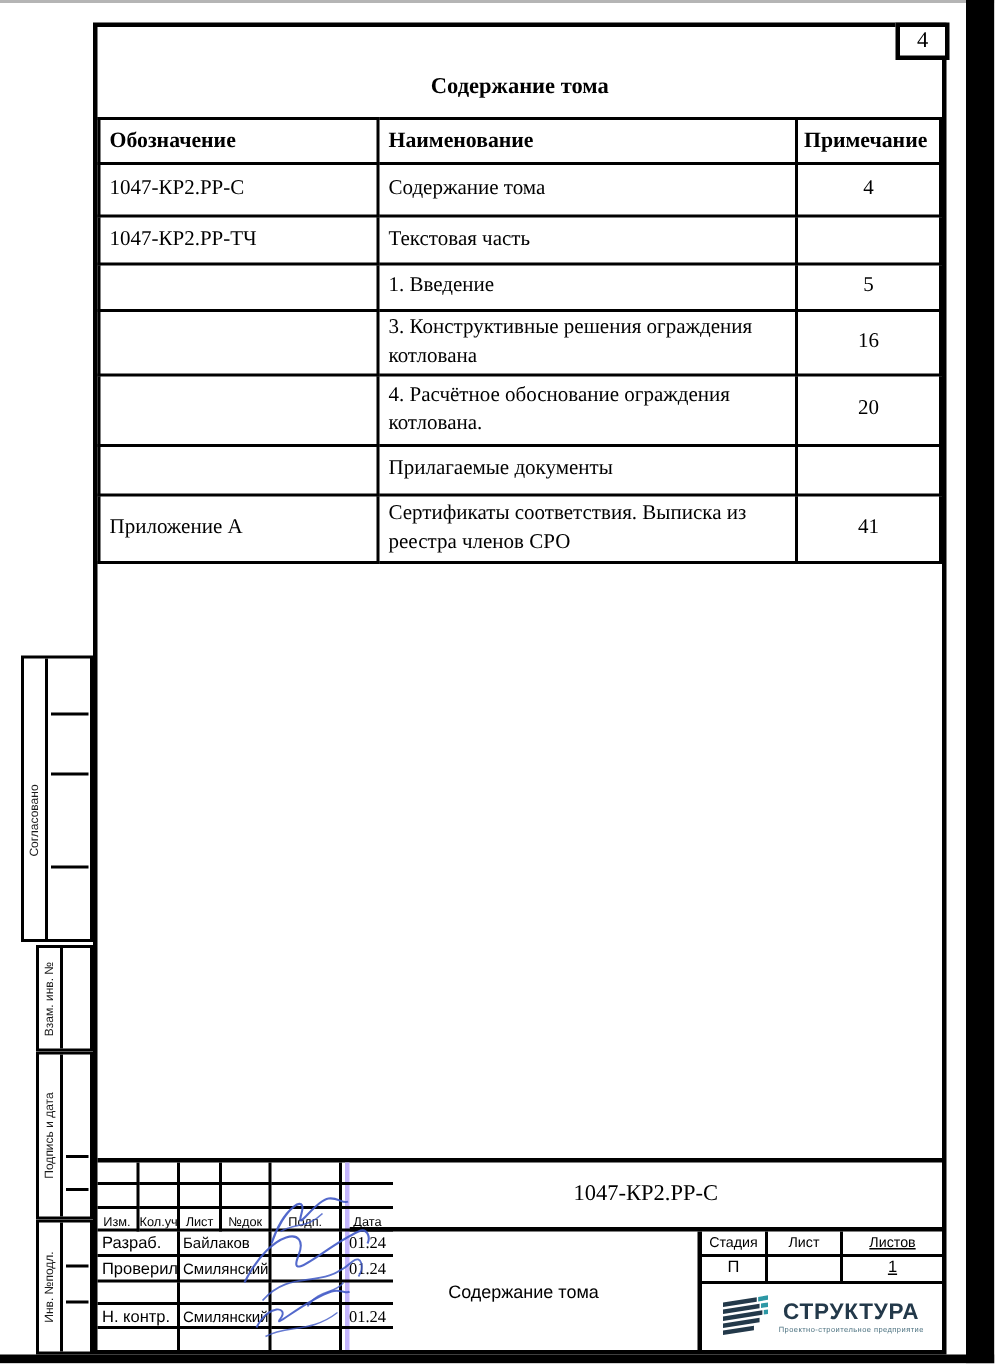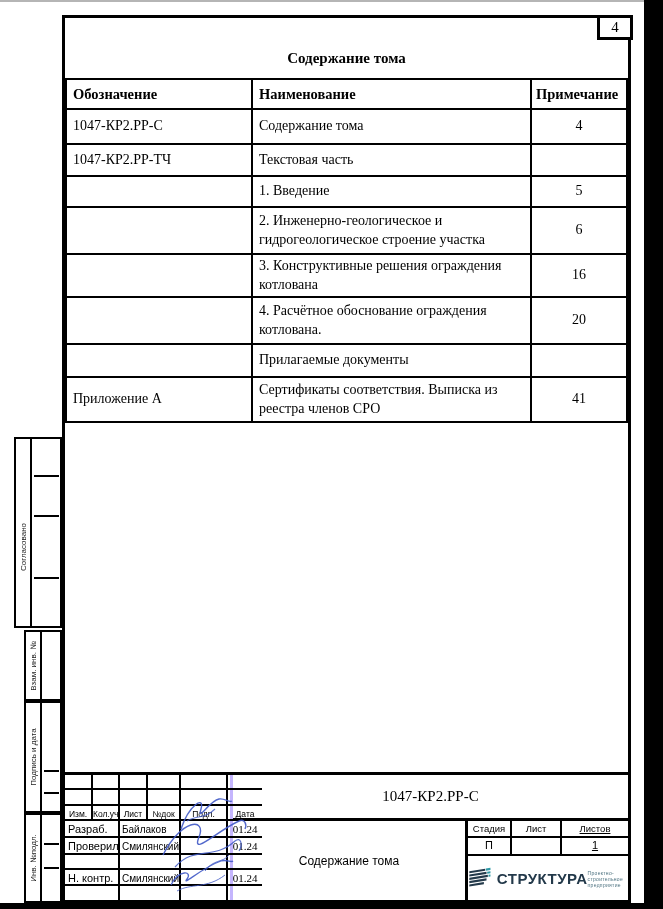--- a/index.html
+++ b/index.html
@@ -105,21 +105,21 @@
   .sl-cell {
     border-right:2px solid #000; border-bottom:2px solid #000;
     text-align:center; overflow:hidden;
   }
   .sl-cell:last-child { border-right:none; }
   .sl-head { height:17px; font-size:9.5px; padding-top:2px; }
   .sl-val  { height:18px; font-size:11px; padding-top:1px; }
   .w-stage{width:44px;} .w-sheet{width:50px;} .w-sheets{width:66px;text-decoration:underline;}
 
   .logo-area { flex:1; display:flex; align-items:center; justify-content:center; gap:5px; }
-  .logo-text { display:flex; flex-direction:row; align-items:center; }
+  .logo-text { display:flex; flex-direction:column; align-items:center; }
   .logo-name { font-size:15px; font-weight:bold; letter-spacing:0.5px; color:#23394a; }
   .logo-tagline { font-size:5px; color:#4f7482; letter-spacing:0.3px; margin-top:1px; }
 
   .sig { position:absolute; pointer-events:none; }
 </style>
 </head>
 <body>
 
 <div id="page">
   <div class="scan-topline"></div>
@@ -146,25 +146,20 @@
       </tr>
       <tr style="height:32px">
         <td>1047-КР2.РР-ТЧ</td>
         <td>Текстовая часть</td>
         <td class="c-note"></td>
       </tr>
       <tr style="height:31px">
         <td></td>
         <td>1. Введение</td>
         <td class="c-note">5</td>
-      </tr>
-      <tr style="height:47px">
-        <td></td>
-        <td>2. Инженерно-геологическое и гидрогеологическое строение участка</td>
-        <td class="c-note">6</td>
       </tr>
       <tr style="height:43px">
         <td></td>
         <td>3. Конструктивные решения ограждения котлована</td>
         <td class="c-note">16</td>
       </tr>
       <tr style="height:47px">
         <td></td>
         <td>4. Расчётное обоснование ограждения котлована.</td>
         <td class="c-note">20</td>

